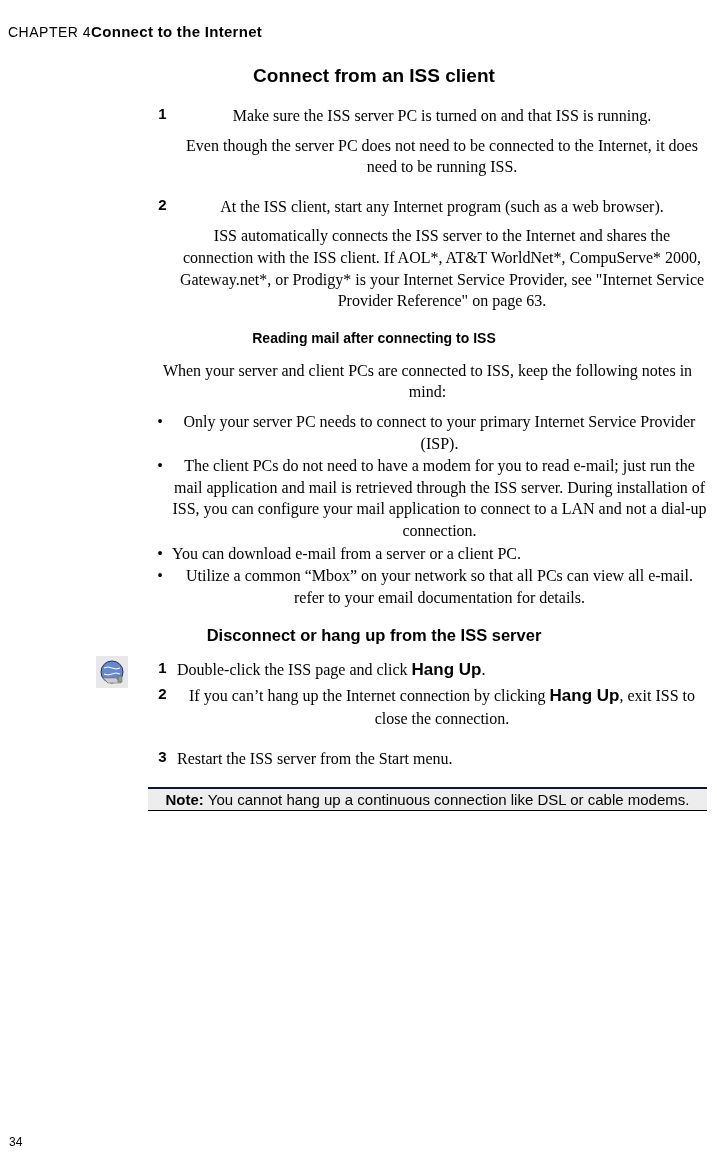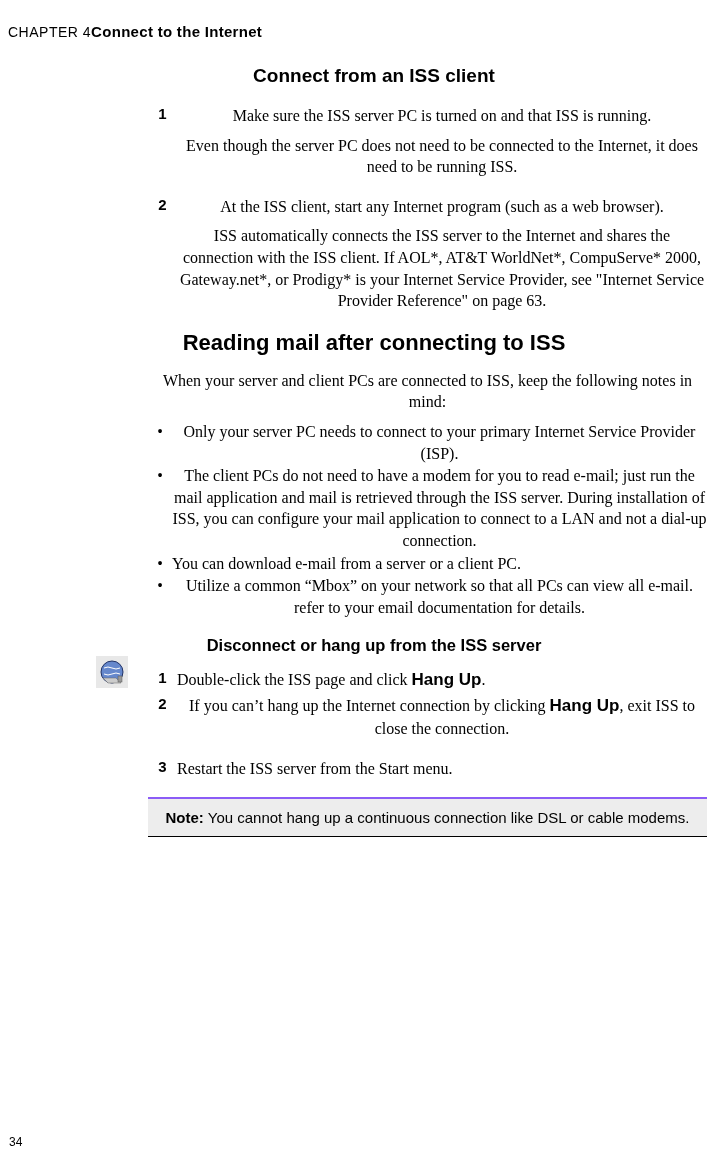--- a/index.html
+++ b/index.html
@@ -64,21 +64,21 @@
       line-height: 1.35;
     }
     .step-para {
       margin-bottom: 8px;
     }
     .step-para:last-child {
       margin-bottom: 0;
     }
     .subsection-title {
       font-family: Arial, Helvetica, sans-serif;
-      font-size: 22px;
+      font-size: 14px;
       font-weight: bold;
       margin-left: 31px;
       margin-bottom: 14px;
     }
     .body-text {
       margin-left: 138px;
       font-size: 16px;
       line-height: 1.35;
       margin-bottom: 8px;
     }
@@ -102,24 +102,24 @@
       top: 656px;
     }
     .iss-icon {
       width: 32px;
       height: 32px;
       display: block;
     }
     .note-box {
       margin-left: 138px;
       margin-top: 18px;
-      border-top: 2px solid #8b5cf6;
+      border-top: 2px solid #0f172a;
       border-bottom: 1px solid #000;
       background: #ededed;
-      padding: 8px 10px;
+      padding: 0 10px;
       font-family: Arial, Helvetica, sans-serif;
       font-size: 15px;
       line-height: 1.4;
     }
     .note-label {
       font-weight: bold;
     }
     .bold-inline {
       font-family: Arial, Helvetica, sans-serif;
       font-weight: bold;

